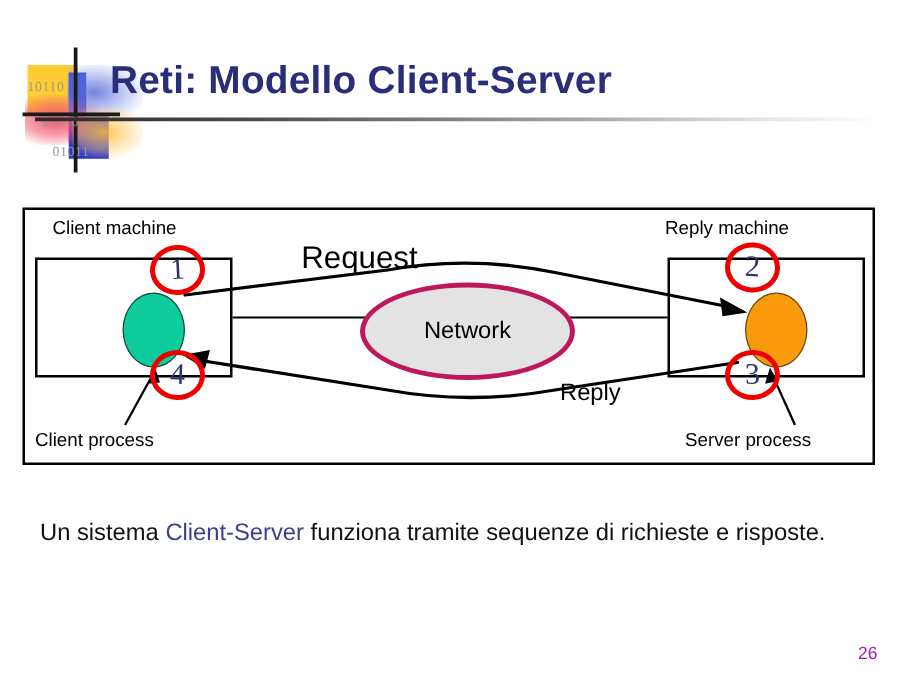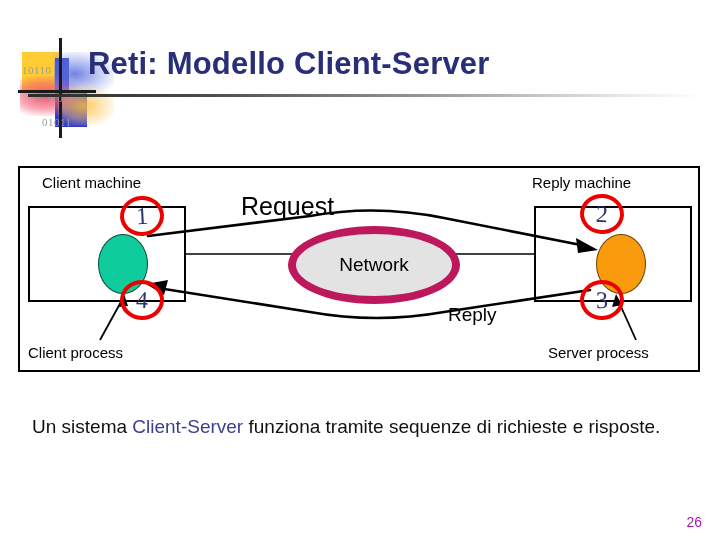--- a/index.html
+++ b/index.html
@@ -167,21 +167,21 @@
     background: #F99B0C;
     border: 1px solid #6b4402;
     border-radius: 50%;
   }
 
   #network-cloud {
     position: absolute;
     left: 268px; top: 58px;
     width: 172px; height: 78px;
     background: #E3E3E3;
-    border: 8px solid #be185d;
+    border: 4px solid #be185d;
     border-radius: 50%;
     box-sizing: border-box;
   }
   #network-label {
     position: absolute;
     left: 0; top: 0;
     width: 100%; height: 100%;
     display: flex;
     align-items: center;
     justify-content: center;

